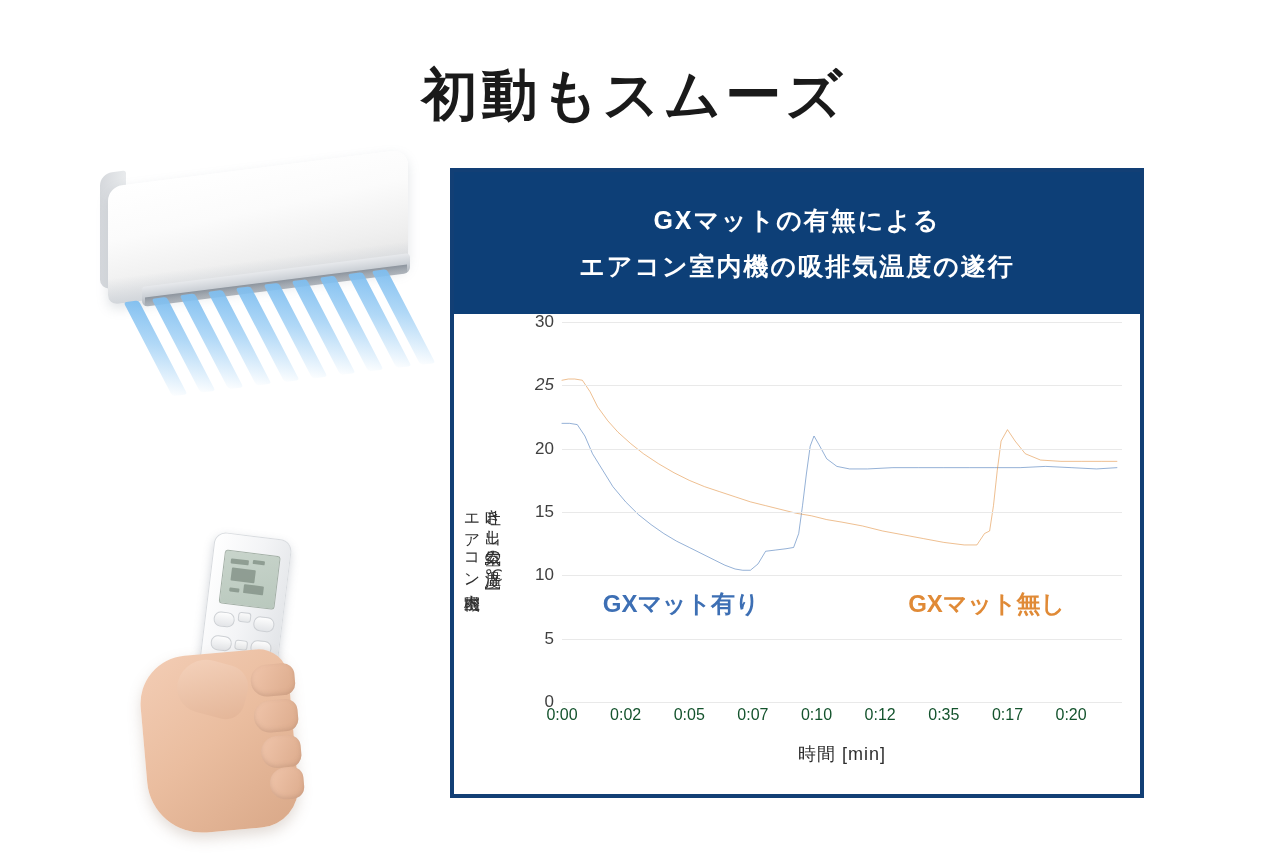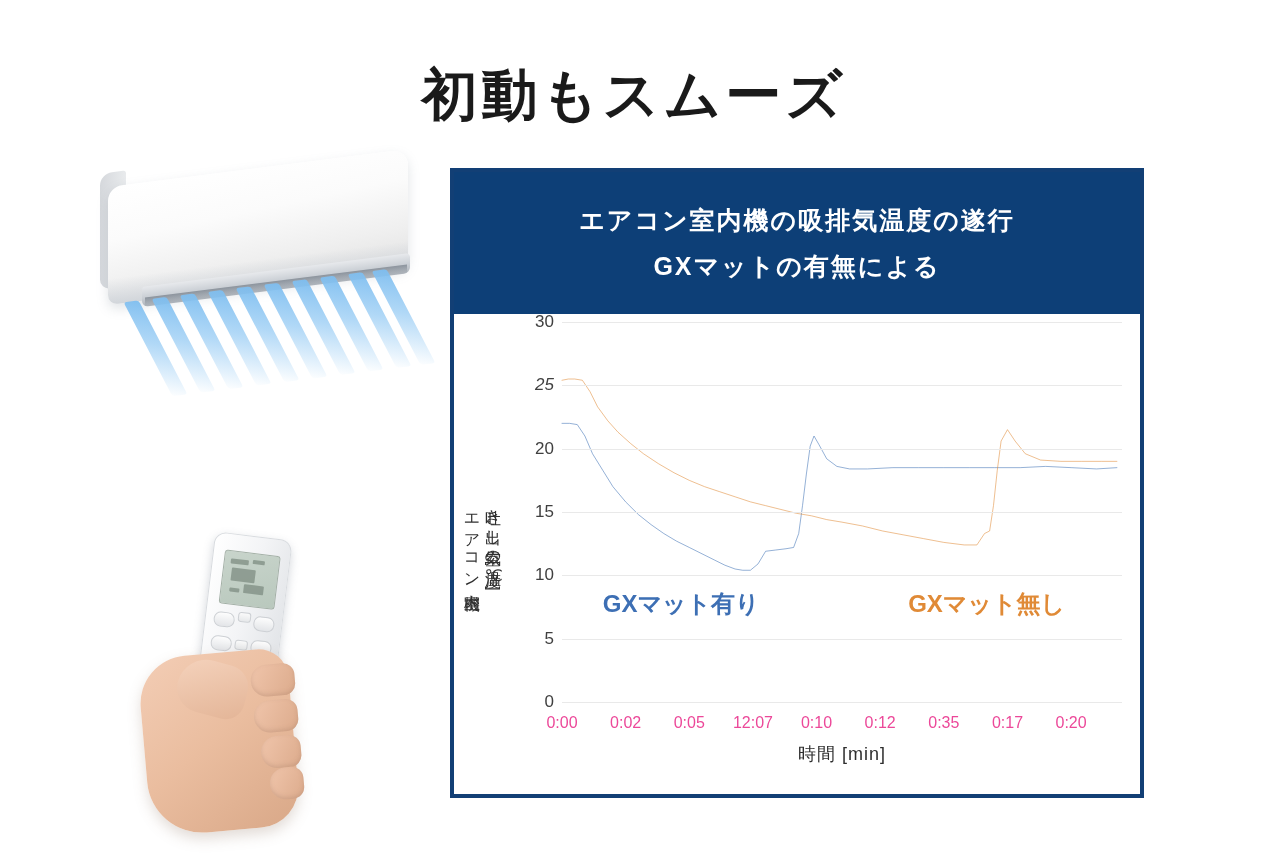--- a/index.html
+++ b/index.html
@@ -151,22 +151,22 @@
   }
   .gridline{
     position:absolute;left:0;right:0;height:1px;background:#e9e9e9;
   }
   .ytick{
     position:absolute;right:calc(100% + 8px);
     transform:translateY(-50%);
     font-size:17px;color:#404040;white-space:nowrap;
   }
   .xtick{
-    position:absolute;top:392px;transform:translateX(-50%);
-    font-size:16px;color:#ec4899;white-space:nowrap;
+    position:absolute;top:384px;transform:translateX(-50%);
+    font-size:16px;color:#14532d;white-space:nowrap;
   }
   .x-axis-title{
     position:absolute;left:108px;right:18px;top:428px;
     text-align:center;font-size:18px;color:#2f2f2f;letter-spacing:1px;
   }
   .series-label{
     position:absolute;font-size:24px;font-weight:600;white-space:nowrap;
   }
   svg.curves{position:absolute;left:0;top:0;width:100%;height:380px;overflow:visible;}
 </style>
@@ -220,22 +220,22 @@
       <div class="finger" style="top:52px;"></div>
       <div class="finger" style="top:88px;width:40px;"></div>
       <div class="finger" style="top:120px;width:34px;"></div>
     </div>
   </div>
 </div>
 
 <div id="chart-panel">
 
   <div id="chart-header">
+    <div>GXマットの有無による</div>
     <div>エアコン室内機の吸排気温度の遂行</div>
-    <div>GXマットの有無による</div>
   </div>
 
   <div id="chart-area">
 
     <div class="y-axis-title">
       <span>エアコン室内機</span>
       <span>吐き出し空気の温度[℃]</span>
     </div>
 
     <div class="plot" id="plot">
@@ -253,21 +253,21 @@
         <div class="ytick" style="top: 190px;">15</div>
         <div class="gridline" style="top: 253.333px;"></div>
         <div class="ytick" style="top: 253.333px;">10</div>
         <div class="gridline" style="top: 316.667px;"></div>
         <div class="ytick" style="top: 316.667px;">5</div>
         <div class="gridline" style="top: 380px;"></div>
         <div class="ytick" style="top: 380px;">0</div>
         <div class="xtick" style="left: 0%;">0:00</div>
         <div class="xtick" style="left: 11.3636%;">0:02</div>
         <div class="xtick" style="left: 22.7273%;">0:05</div>
-        <div class="xtick" style="left: 34.0909%;">12:07</div>
+        <div class="xtick" style="left: 34.0909%;">0:07</div>
         <div class="xtick" style="left: 45.4545%;">0:10</div>
         <div class="xtick" style="left: 56.8182%;">0:12</div>
         <div class="xtick" style="left: 68.1818%;">0:35</div>
         <div class="xtick" style="left: 79.5455%;">0:17</div>
         <div class="xtick" style="left: 90.9091%;">0:20</div>
         <div class="series-label" style="left: 7.27273%; top: 266px; color: rgb(61, 111, 180);">GXマット有り</div>
         <div class="series-label" style="left: 61.8182%; top: 266px; color: rgb(224, 138, 54);">GXマット無し</div>
       </div>
 
     <div class="x-axis-title">時間 [min]</div>

